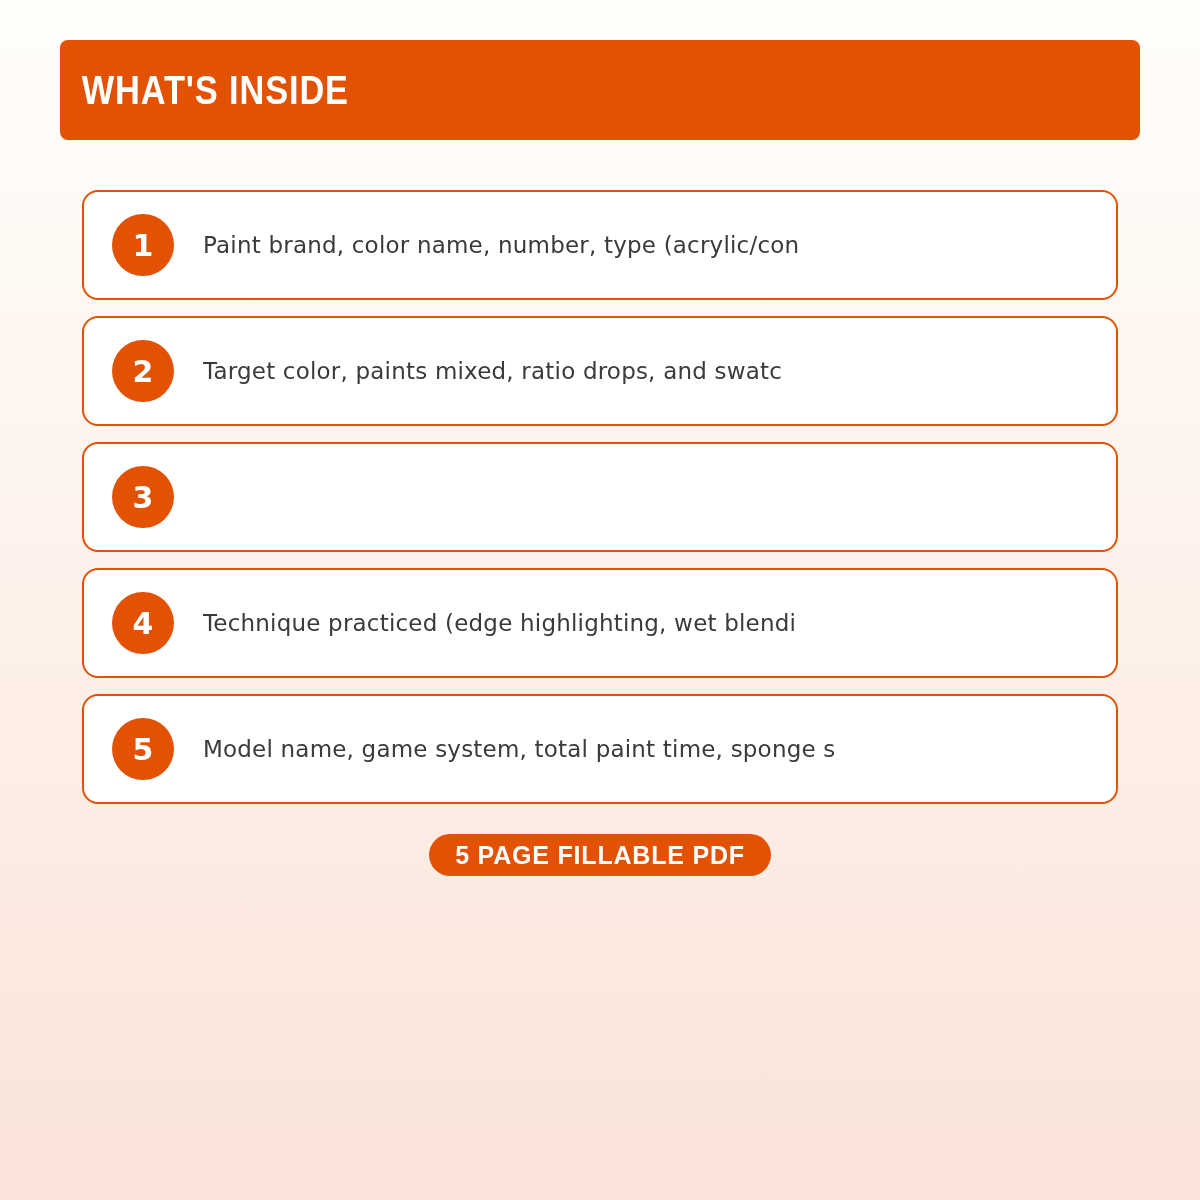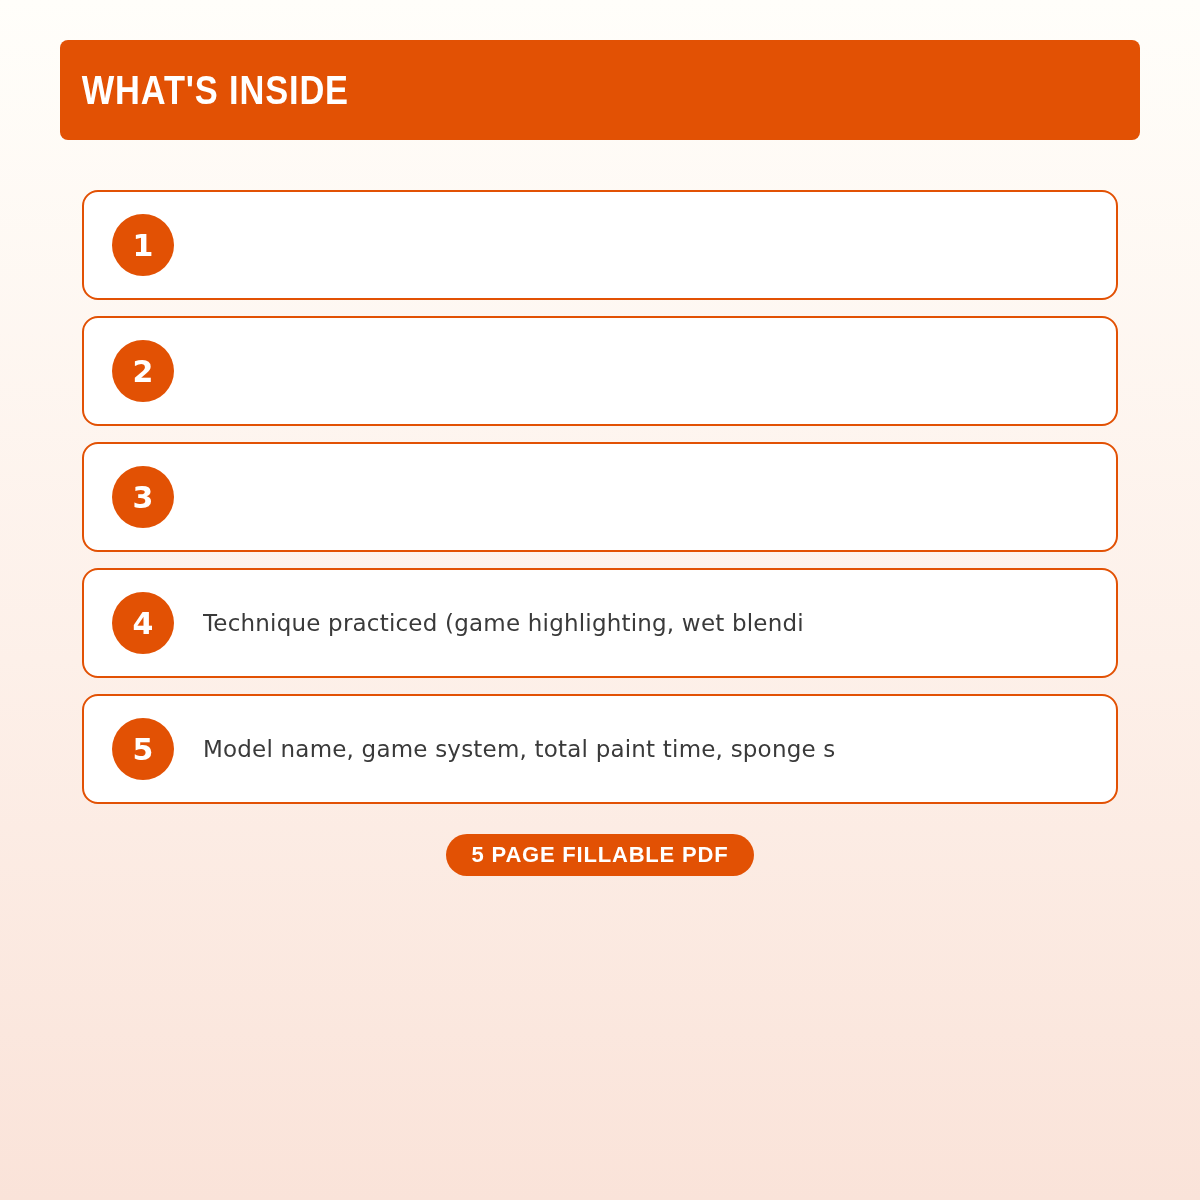--- a/index.html
+++ b/index.html
@@ -83,50 +83,52 @@
   }
   .pdf-badge {
     background: var(--accent);
     border-radius: 22px;
     height: 42px;
     padding: 0 26px;
     display: flex;
     align-items: center;
     justify-content: center;
     color: #FFFFFF;
-    font-size: 22px;
+    font-size: 25px;
     font-weight: 700;
     letter-spacing: 0.8px;
     white-space: nowrap;
   }
 </style>
 </head>
 <body>
 
 <div class="header-banner">
   <div class="header-title">WHAT'S INSIDE</div>
 </div>
 
 <div class="items-list">
 
   <div class="list-item">
     <div class="number-circle">1</div>
+    <div class="item-text">Paint brand, color name, number, type (acrylic/con</div>
   </div>
 
   <div class="list-item">
     <div class="number-circle">2</div>
+    <div class="item-text">Target color, paints mixed, ratio drops, and swatc</div>
   </div>
 
   <div class="list-item">
     <div class="number-circle">3</div>
   </div>
 
   <div class="list-item">
     <div class="number-circle">4</div>
-    <div class="item-text">Technique practiced (game highlighting, wet blendi</div>
+    <div class="item-text">Technique practiced (edge highlighting, wet blendi</div>
   </div>
 
   <div class="list-item">
     <div class="number-circle">5</div>
     <div class="item-text">Model name, game system, total paint time, sponge s</div>
   </div>
 
 </div>
 
 <div class="badge-row">

